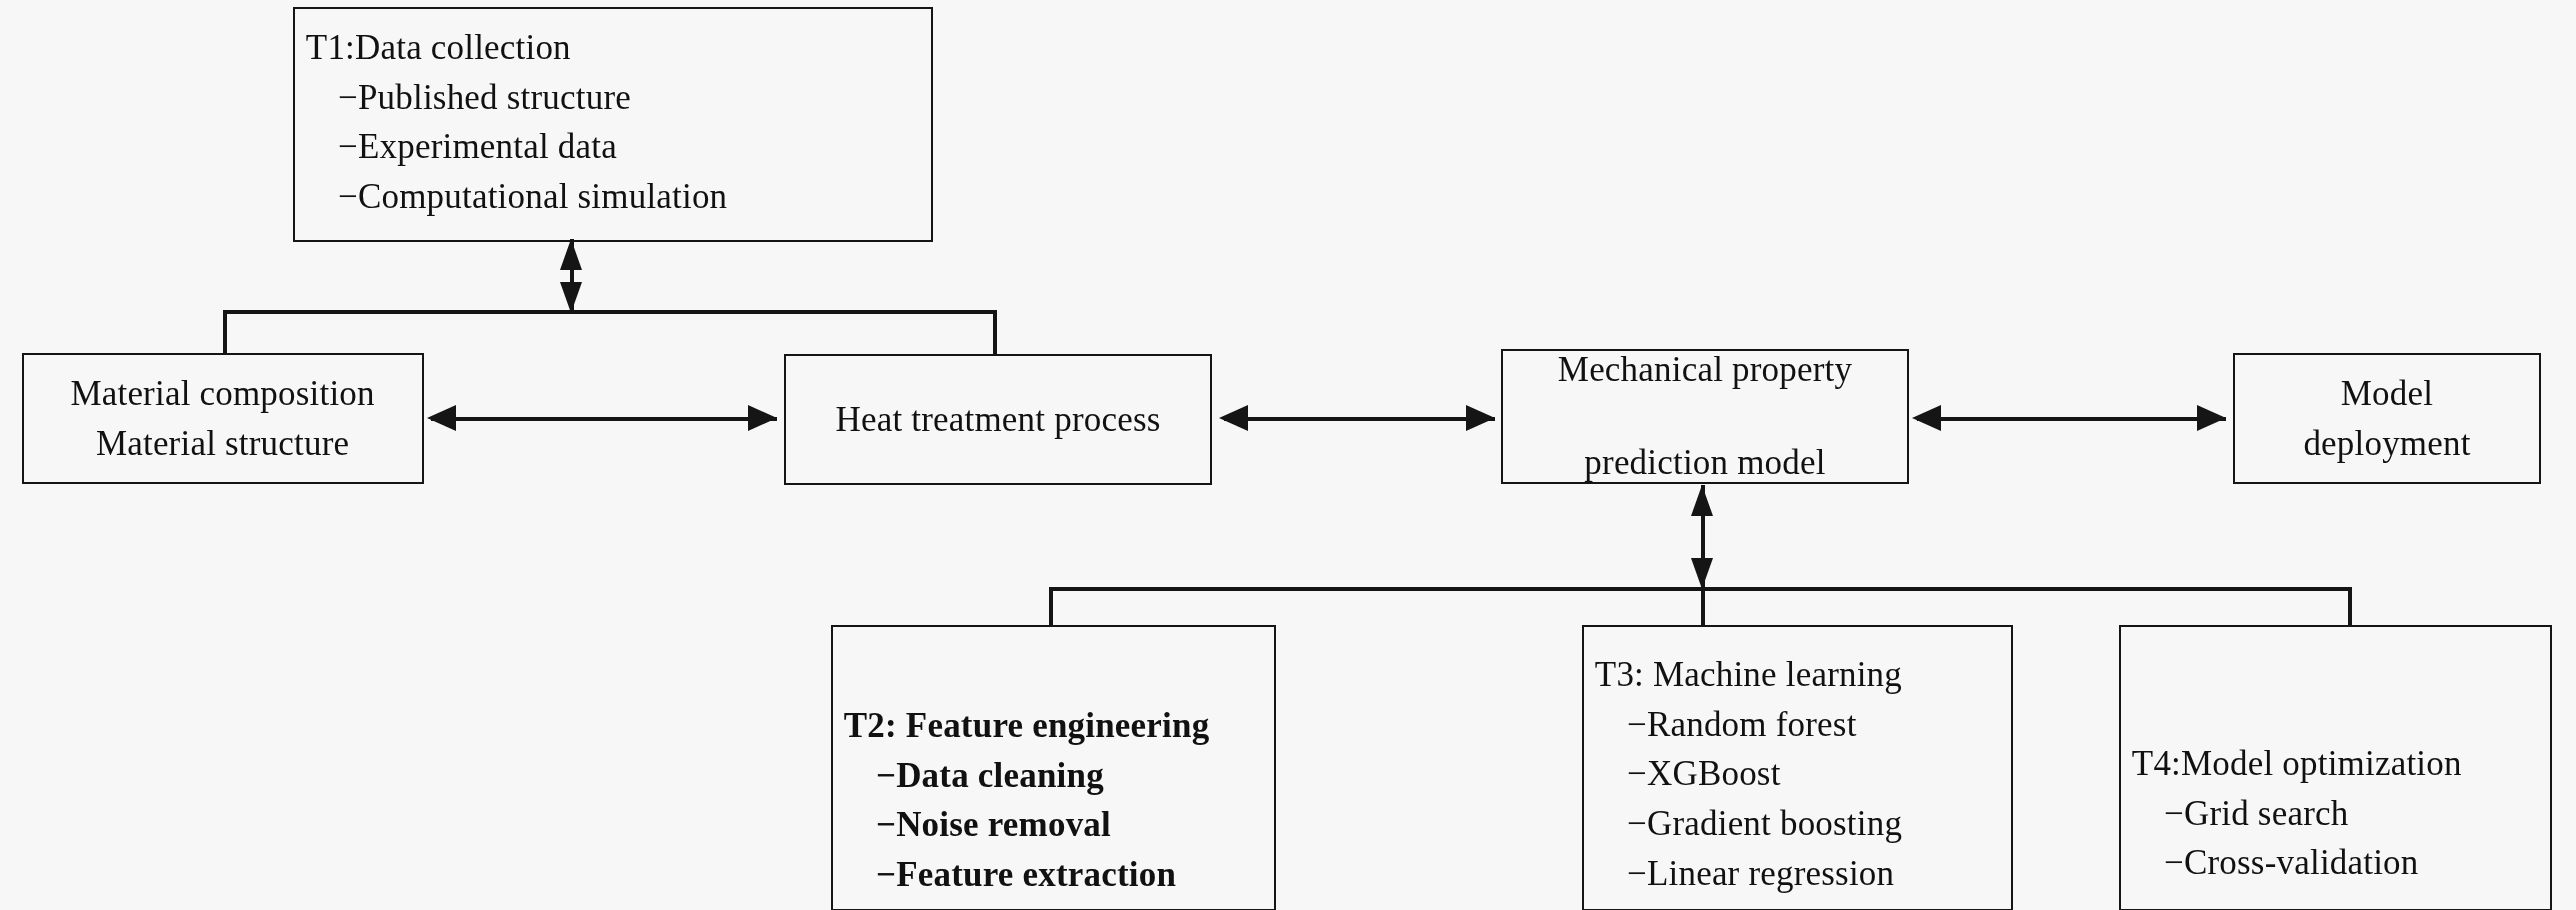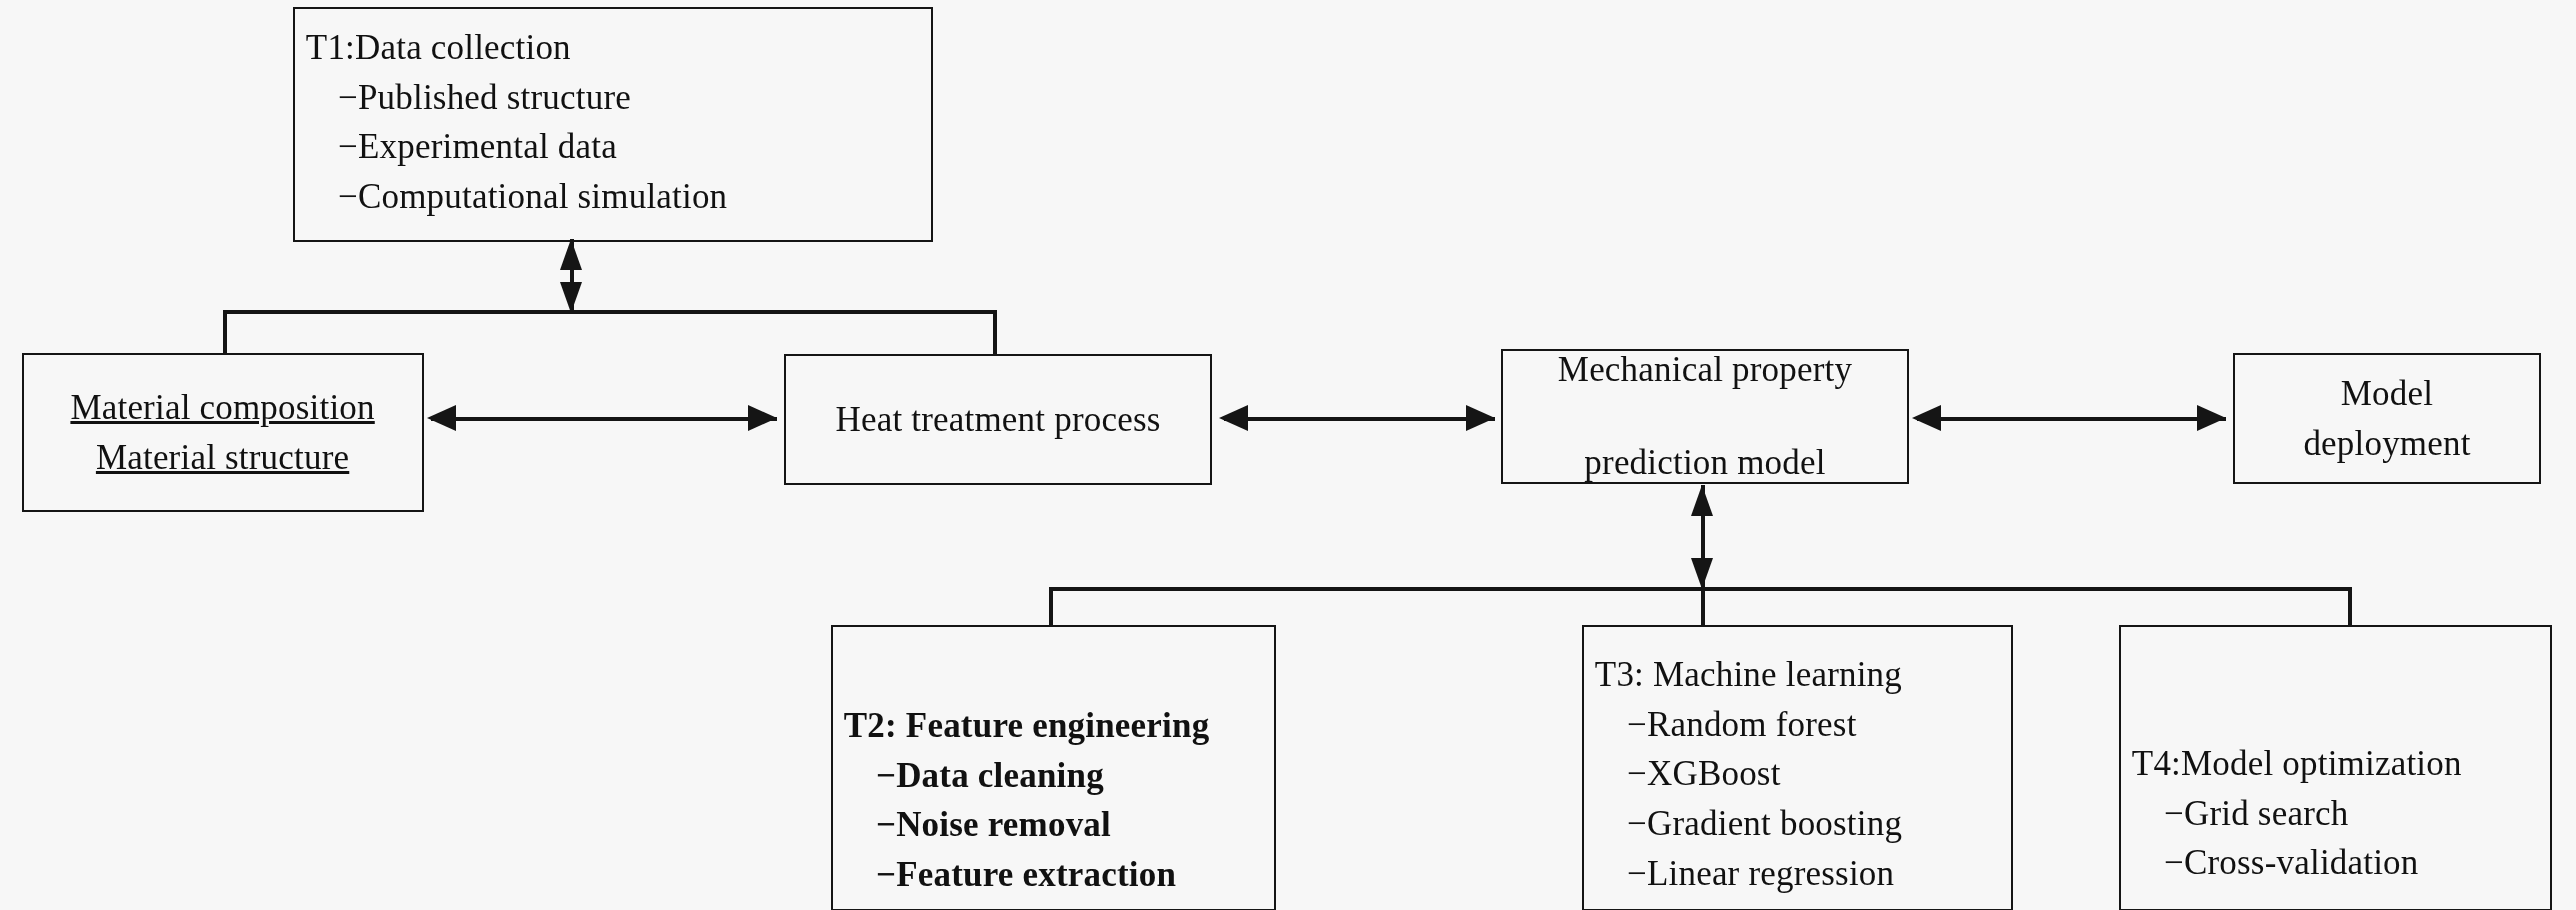--- a/index.html
+++ b/index.html
@@ -99,21 +99,21 @@
   </div>
 
   <div class="vline" style="left:570px; top:239px; height:74px;"></div>
   <div class="arrowhead arrow-up" style="left:560px; top:239px;"></div>
   <div class="arrowhead arrow-down" style="left:560px; top:282px;"></div>
 
   <div class="hline" style="left:223px; top:310px; width:774px;"></div>
   <div class="vline" style="left:223px; top:310px; height:45px;"></div>
   <div class="vline" style="left:993px; top:310px; height:45px;"></div>
 
-  <div class="node center" style="left:21.6px; top:353px; width:402px; height:159px;text-decoration:underline;">
+  <div class="node center" style="left:21.6px; top:353px; width:402px; height:131px;">
     <div class="line">Material composition</div>
     <div class="line">Material structure</div>
   </div>
 
   <div class="node center" style="left:784px; top:346px; width:428px; height:131px;margin-top:8px;">
     <div class="line">Heat treatment process</div>
   </div>
 
   <div class="node center" style="left:1501px; top:349px; width:408px; height:135px;gap:43px;">
     <div class="line">Mechanical property</div>

